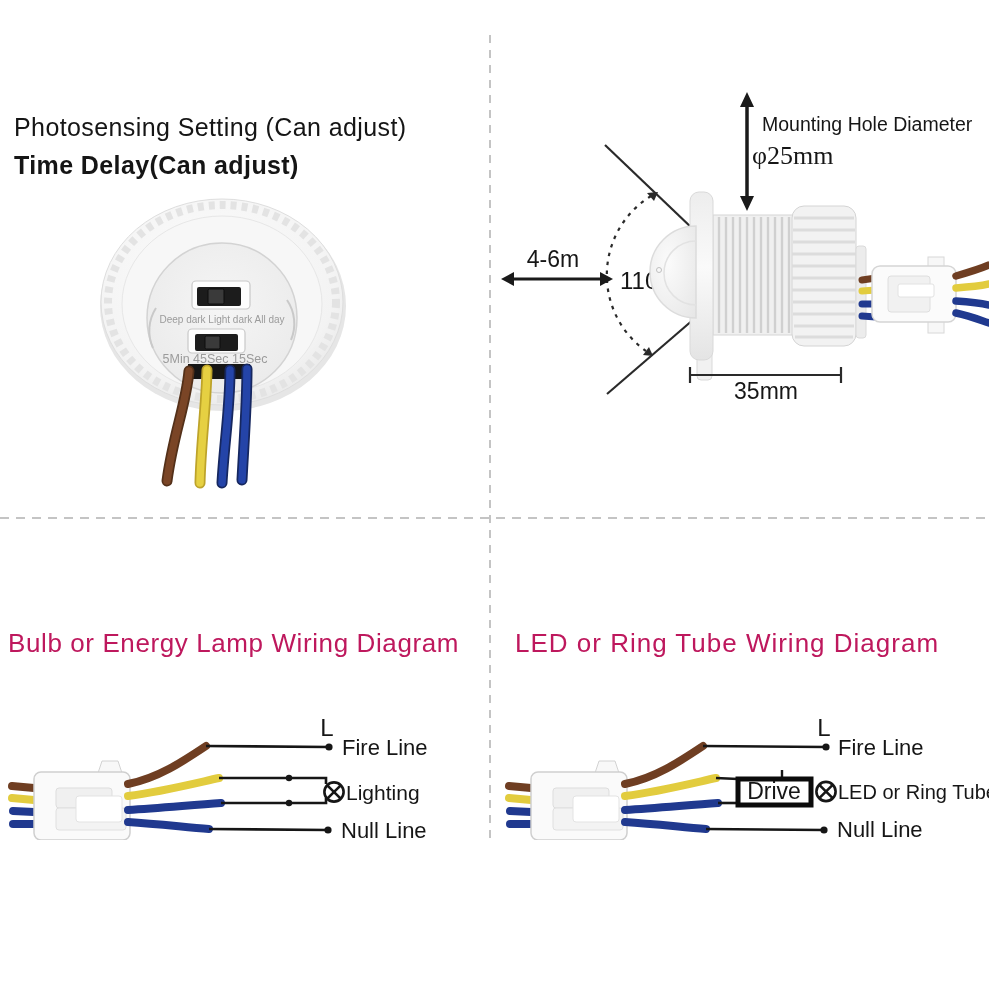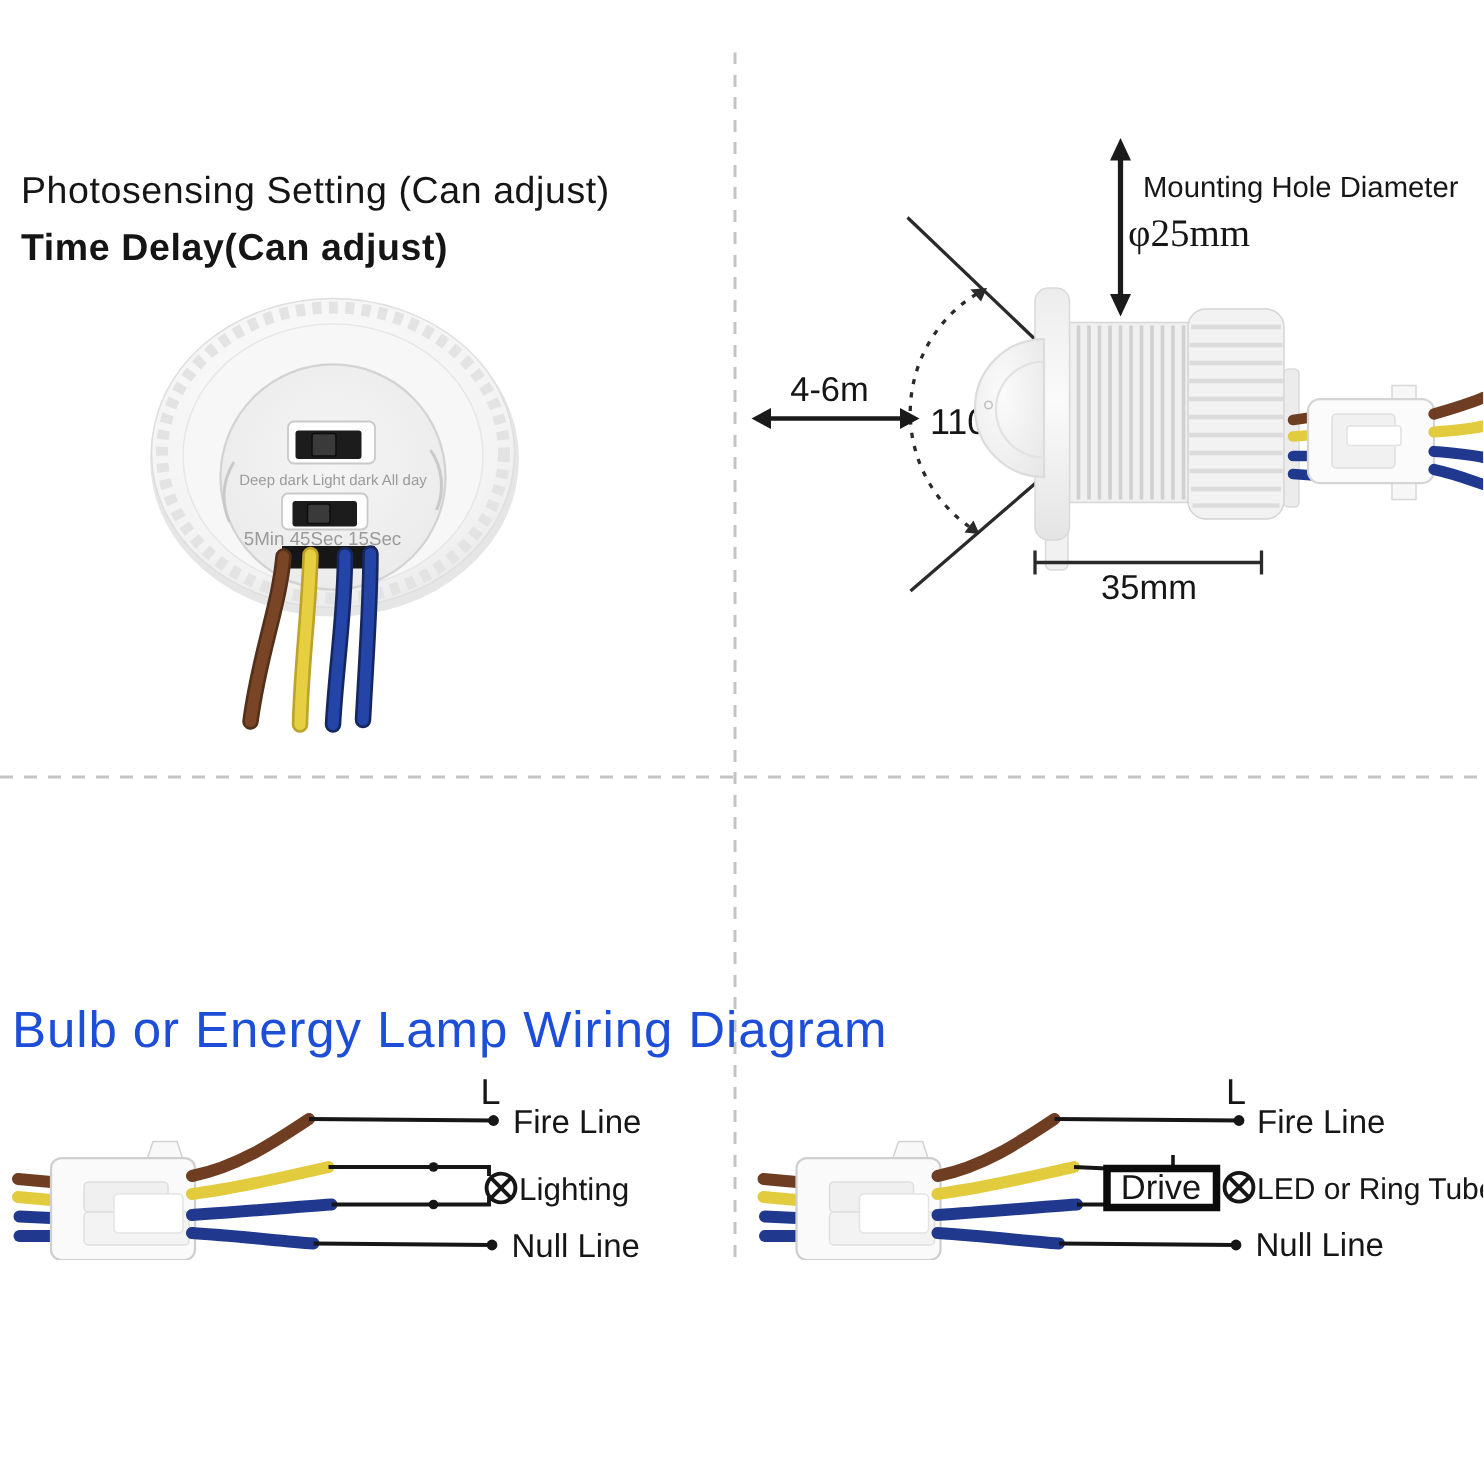--- a/index.html
+++ b/index.html
@@ -2,21 +2,21 @@
 <html><head>
 <meta charset="utf-8">
 <style>
   html,body{margin:0;padding:0;background:#fff;}
   #page{position:relative;width:989px;height:840px;background:#ffffff;overflow:hidden;
         font-family:"Liberation Sans",sans-serif;color:#1a1a1a;}
   .abs{position:absolute;}
   .dash-v{width:2px;background:repeating-linear-gradient(to bottom,#c4c4c4 0 8px,transparent 8px 15px);}
   .dash-h{height:2px;background:repeating-linear-gradient(to right,#c4c4c4 0 9px,transparent 9px 16px);}
   .title{font-size:25px;letter-spacing:.4px;color:#151515;white-space:nowrap;}
-  .big-title{font-size:34px;letter-spacing:.6px;color:#1d4ed8;white-space:nowrap;margin-top:40px;}
+  .big-title{font-size:26px;letter-spacing:.6px;color:#be185d;white-space:nowrap;}
   svg text{font-family:"Liberation Sans",sans-serif;fill:#161616;}
   svg .serif{font-family:"Liberation Serif","DejaVu Serif",serif;}
   svg .dialtxt{fill:#9b9b9b;}
 </style>
 </head>
 <body>
 
 <div id="page">
 
   <div class="abs dash-v" style="left:489px;top:35px;height:916px;"></div>
@@ -213,20 +213,21 @@
       <line x1="327.3" y1="85.3" x2="340.7" y2="98.7"></line>
       <line x1="340.7" y1="85.3" x2="327.3" y2="98.7"></line>
     </g>
     <text x="327" y="36" font-size="24" text-anchor="middle">L</text>
     <text x="342" y="55" font-size="22">Fire Line</text>
     <text x="346" y="100" font-size="21">Lighting</text>
     <text x="341" y="138" font-size="22">Null Line</text>
     <text x="325" y="160" font-size="24" text-anchor="middle">N</text>
   </svg>
 
+  <div class="abs big-title" style="left:515px;top:628px;letter-spacing:1px;">LED or Ring Tube Wiring Diagram</div>
 
   <svg class="abs" style="left:497px;top:700px;" width="492" height="180" viewBox="0 0 492 180">
     <g fill="none" stroke-linecap="round">
       <path d="M 12,86 L 34,88" stroke="#6f3e22" stroke-width="8"></path>
       <path d="M 12,98 L 34,100" stroke="#e2cc3e" stroke-width="8"></path>
       <path d="M 13,111 L 34,112" stroke="#20398f" stroke-width="8"></path>
       <path d="M 13,124 L 34,124" stroke="#20398f" stroke-width="8"></path>
     </g>
     <g>
       <polygon points="98,73 102,61 118,61 122,73" fill="#f8f8f8" stroke="#d2d2d2"></polygon>

